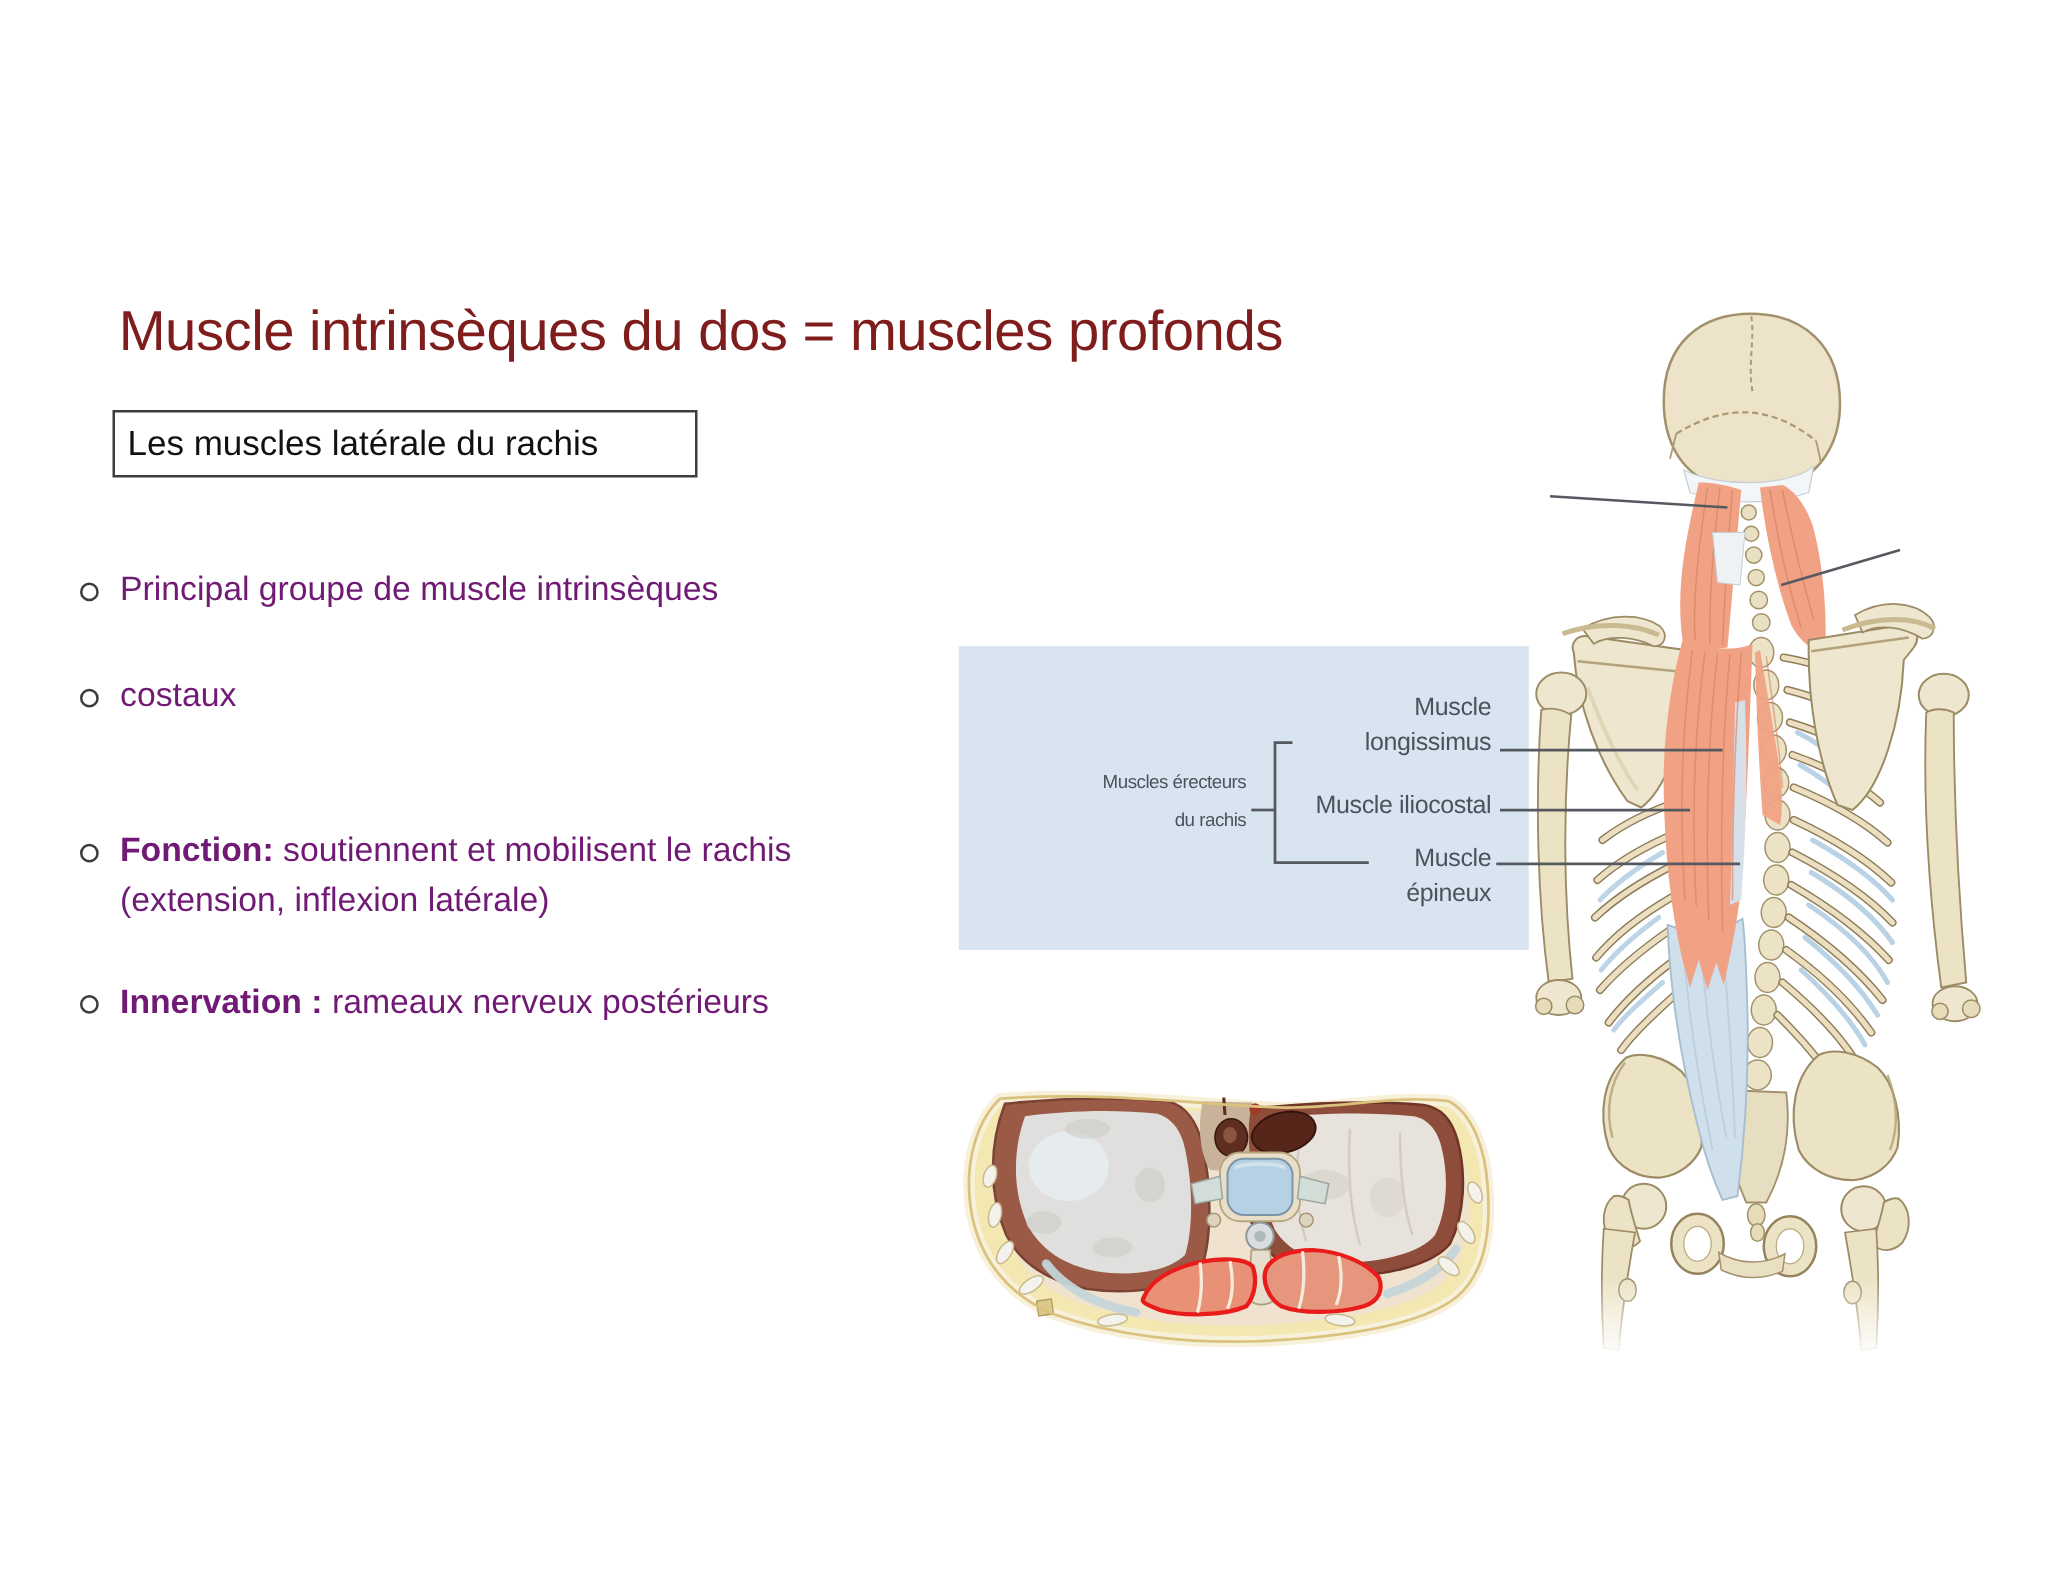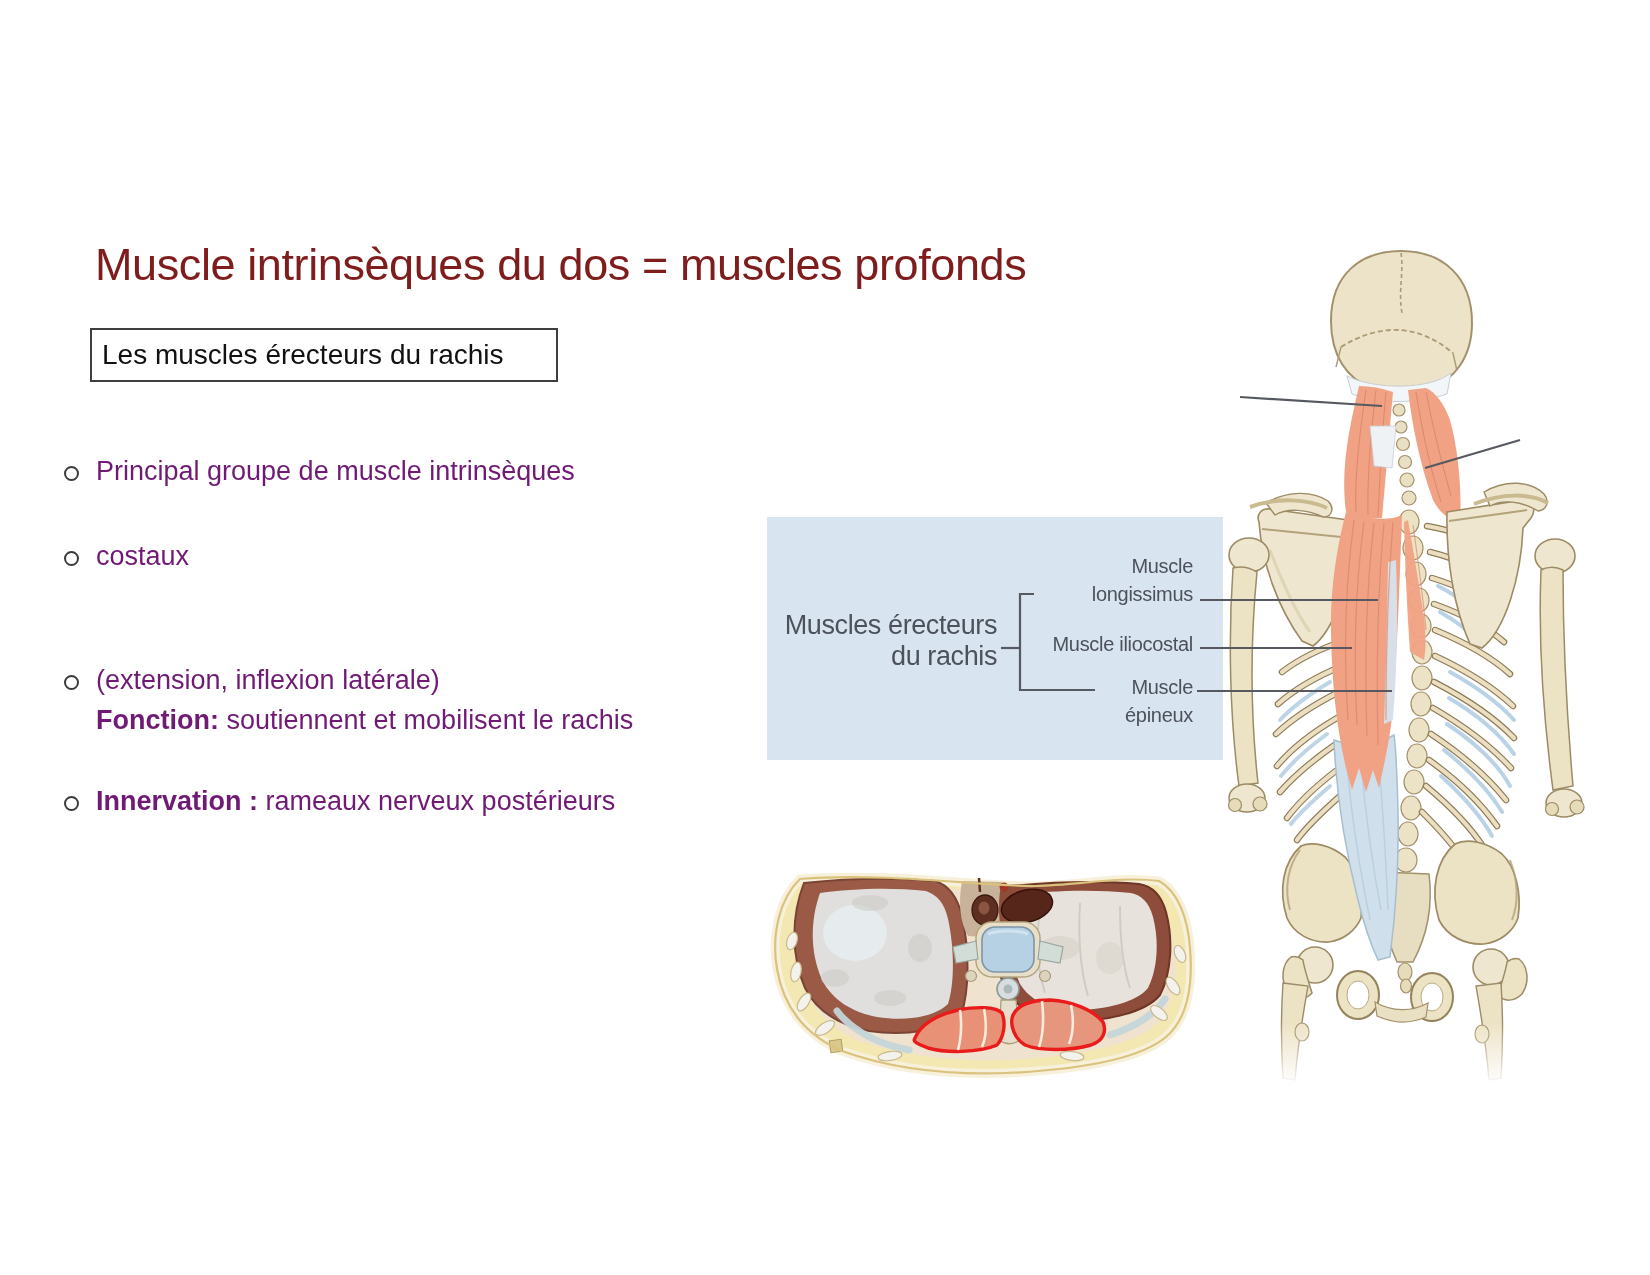--- a/index.html
+++ b/index.html
@@ -22,50 +22,50 @@
     position:absolute;left:2px;top:15px;width:11px;height:11px;border:2px solid #3c3c3c;
     border-radius:50%;background:transparent;
   }
   .bullet-text{margin-left:34px;font-size:27px;line-height:40px;color:#701a75;}
   .bullet-text .bold{font-weight:bold;}
   .fig-label{
     position:absolute;text-align:right;color:#4c525b;font-weight:400;z-index:3;
     letter-spacing:-0.3px;white-space:nowrap;
   }
   .fig-label.small{font-size:20px;line-height:28px;}
-  .fig-label.group{font-size:27px;line-height:31px;letter-spacing:-0.4px;}
+  .fig-label.group{font-size:15px;line-height:31px;letter-spacing:-0.4px;}
   #figure-svg{left:740px;top:220px;z-index:1;}
 </style>
 </head>
 <body>
 
 <div class="abs page-title">Muscle intrinsèques du dos = muscles profonds</div>
 
 <div class="abs subtitle-box">
-  <span>Les muscles érecteurs du rachis</span>
+  <span>Les muscles latérale du rachis</span>
 </div>
 
 <div class="abs bullet-item" style="top:451px">
   <span class="bullet-marker"></span>
   <div class="bullet-text">
     <div><span class="bold"></span><span>Principal groupe de muscle intrinsèques</span></div>
     <div></div>
   </div>
 </div>
 <div class="abs bullet-item" style="top:536px">
   <span class="bullet-marker"></span>
   <div class="bullet-text">
     <div>costaux</div>
   </div>
 </div>
 <div class="abs bullet-item" style="top:660px">
   <span class="bullet-marker"></span>
   <div class="bullet-text">
+    <div><span class="bold">Fonction:</span><span> soutiennent et mobilisent le rachis</span></div>
     <div>(extension, inflexion latérale)</div>
-    <div><span class="bold">Fonction:</span><span> soutiennent et mobilisent le rachis</span></div>
   </div>
 </div>
 <div class="abs bullet-item" style="top:781px">
   <span class="bullet-marker"></span>
   <div class="bullet-text">
     <div><span class="bold">Innervation :</span><span> rameaux nerveux postérieurs</span></div>
   </div>
 </div>
 
 <div class="fig-label group" style="right:653px;top:610px">

